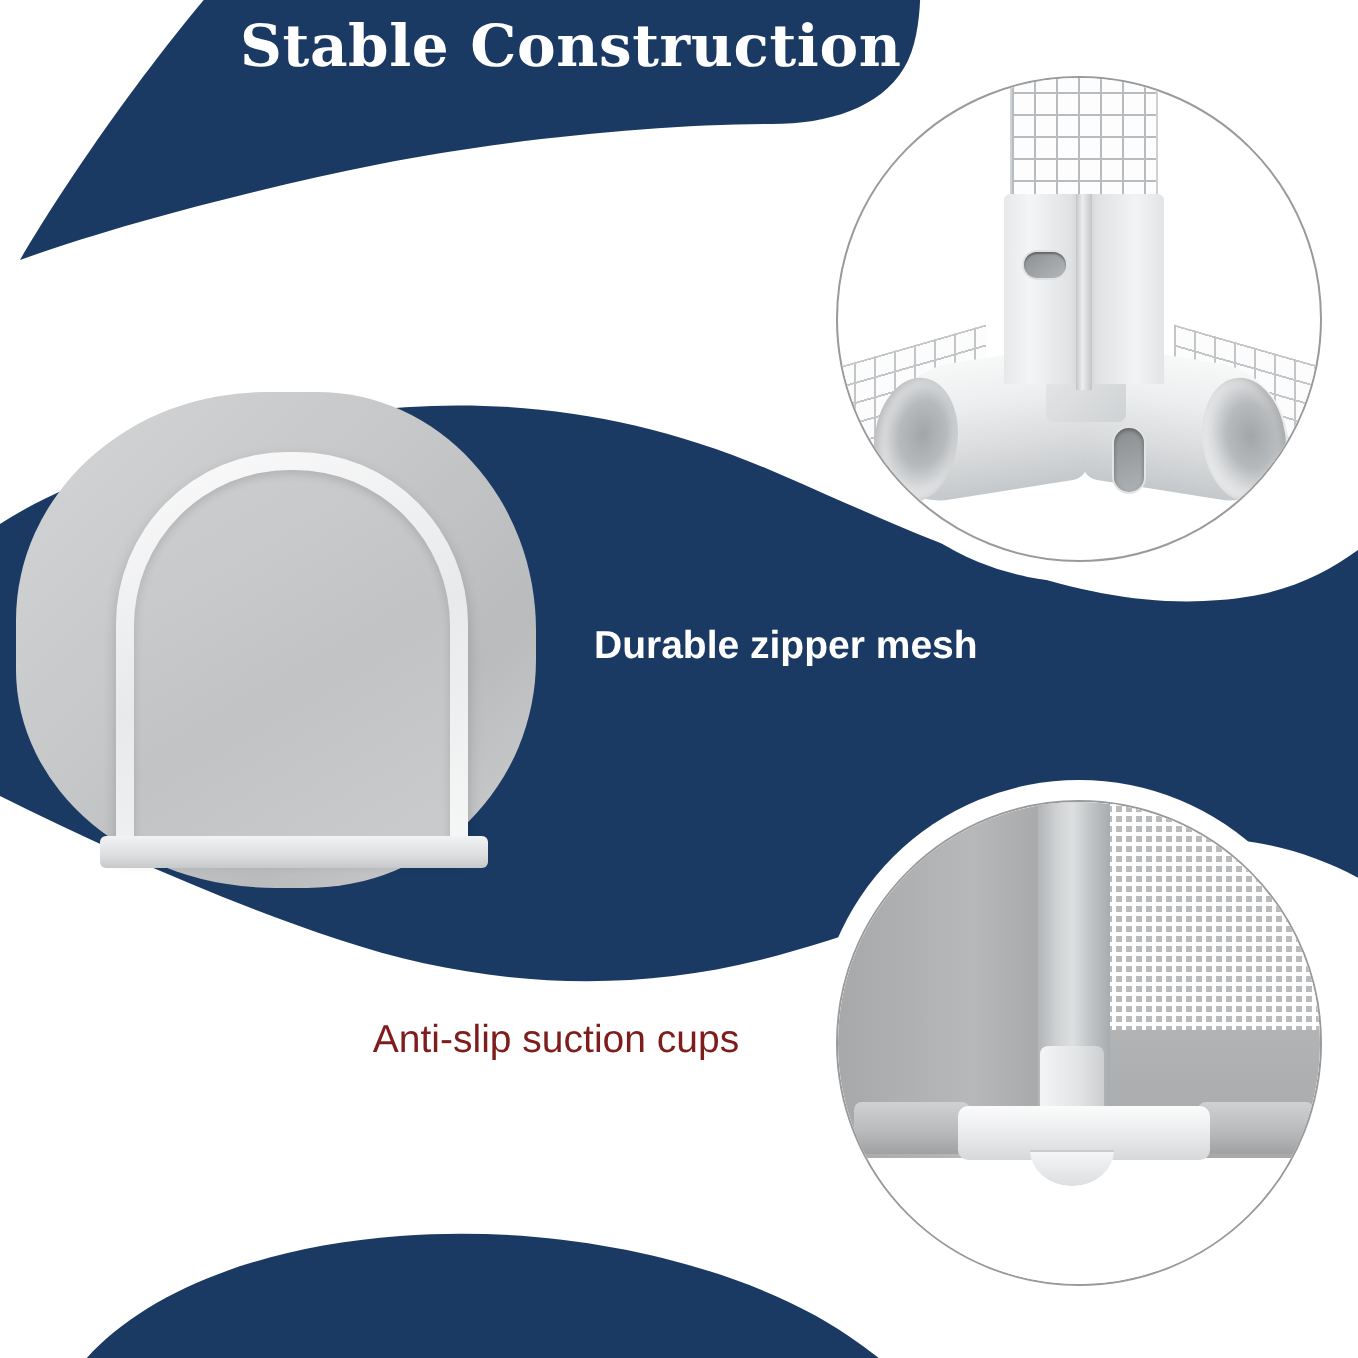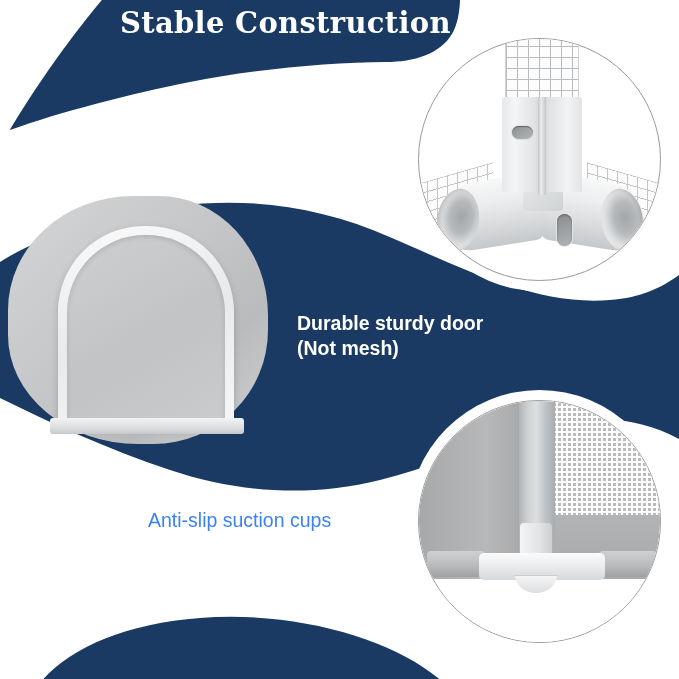--- a/index.html
+++ b/index.html
@@ -66,22 +66,22 @@
     line-height: 25px;
     font-weight: 700;
     z-index: 40;
   }
   
   .cap-antislip {
     position: absolute;
     left: 148px;
     top: 508px;
     width: 260px;
-    text-align: left;
-    color: #3b82f6;
+    text-align: center;
+    color: #7f1d1d;
     font-size: 19.5px;
     line-height: 25px;
     font-weight: 400;
     z-index: 40;
   }
   
   .photo-circle {
     position: absolute;
     border-radius: 50%;
     overflow: hidden;
@@ -345,21 +345,20 @@
       <div class="sc-tee-v"></div>
       <div class="sc-tee-h"></div>
       <div class="sc-cup"></div>
     </div>
   </div>
 
   <div class="title-text">Stable Construction</div>
 
 
   <div class="cap-zipper">
-    <div>Durable sturdy door</div>
-    <div>(Not mesh)</div>
+    <div>Durable zipper mesh</div>
   </div>
 
   <div class="cap-antislip">
     <div>Anti-slip suction cups</div>
   </div>
 
 </div>
 
 </body></html>

